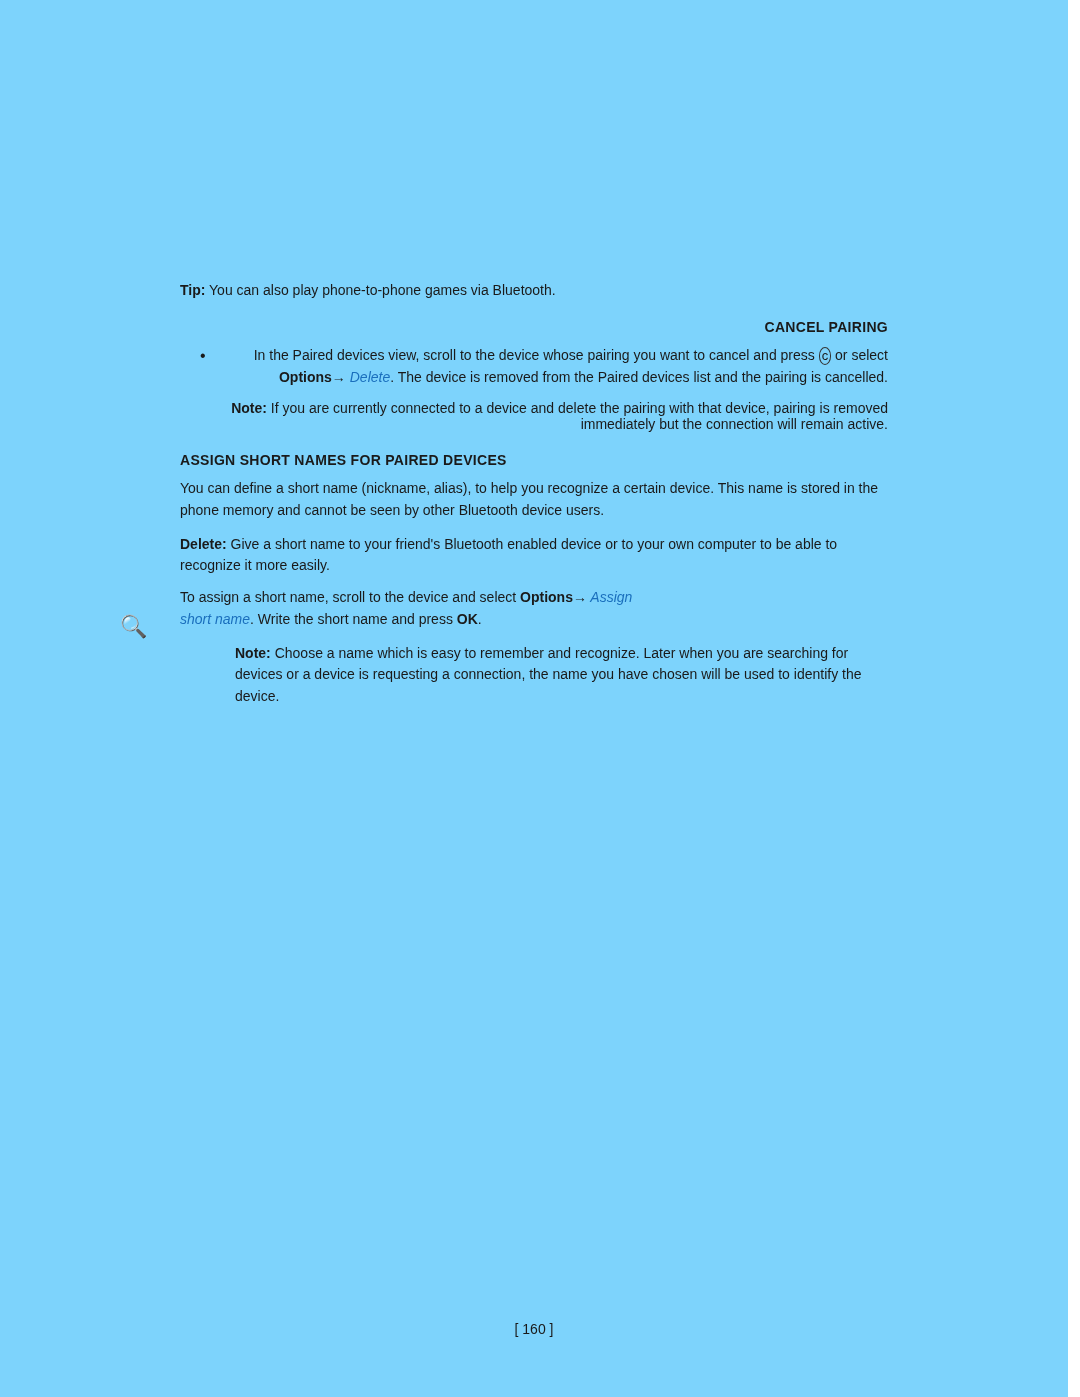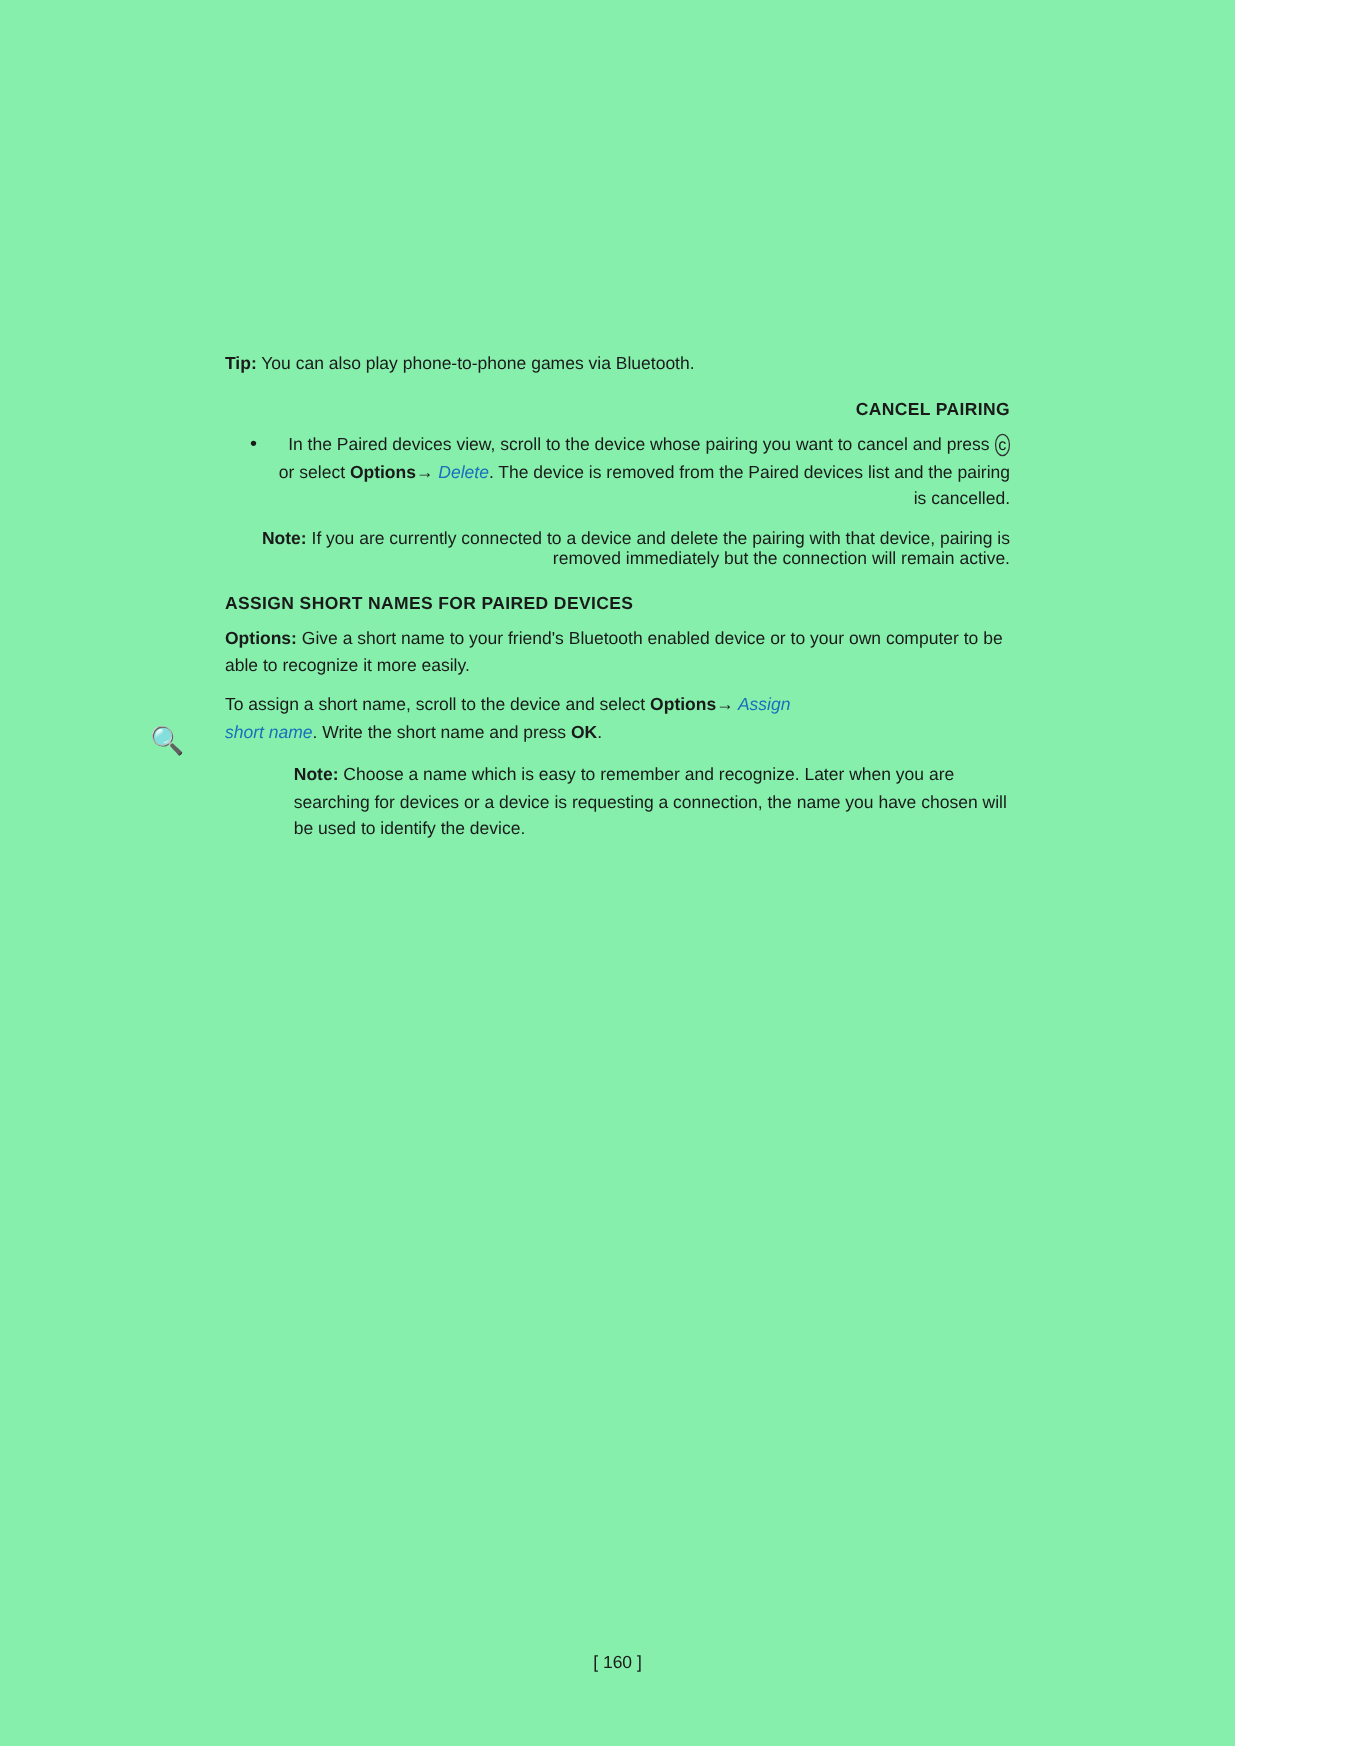--- a/index.html
+++ b/index.html
@@ -12,23 +12,23 @@
       background: #ffffff;
       font-family: Arial, Helvetica, sans-serif;
       font-size: 14px;
       color: #1a1a1a;
       width: 1080px;
       min-height: 1397px;
       position: relative;
     }
 
     .page-container {
-      width: 988px;
+      width: 1068px;
       min-height: 1397px;
-      background: #86efac;
+      background: #7dd3fc;
       position: relative;
       padding: 280px 180px 80px 180px;
     }
 
     .tip-line {
       margin-bottom: 18px;
       font-size: 14px;
       line-height: 1.5;
     }
 
@@ -171,25 +171,26 @@
 
     <div class="note-block-inline">
       <span class="note-inline-label">Note:</span><span>  If you are currently connected to a device and delete the pairing with that device, pairing is removed immediately but the connection will remain active.</span>
     </div>
   </div>
 
   <div class="assign-section" style="position:relative;">
 
     <div class="section-heading">ASSIGN SHORT NAMES FOR PAIRED DEVICES</div>
 
+    <p class="assign-intro">You can define a short name (nickname, alias), to help you recognize a certain device. This name is stored in the phone memory and cannot be seen by other Bluetooth device users.</p>
 
     <div style="position:relative;">
       <div class="magnifier-icon">🔍</div>
       <p class="example-line">
-        <span class="example-bold">Options:</span><span> Give a short name to your friend's Bluetooth enabled device or to your own computer to be able to recognize it more easily.</span>
+        <span class="example-bold">Delete:</span><span> Give a short name to your friend's Bluetooth enabled device or to your own computer to be able to recognize it more easily.</span>
       </p>
     </div>
 
     <p class="assign-instruction">
       <span>To assign a short name, scroll to the device and select </span><span class="options-bold">Options</span><span>→</span><span class="link-blue"> Assign</span><br>
       <span class="link-blue">short name</span><span>. Write the short name and press </span><span class="ok-bold">OK</span><span>.</span>
     </p>
 
     <div class="note-indented">
       <span class="note-label">Note:</span><span>  Choose a name which is easy to remember and recognize. Later when you are searching for devices or a device is requesting a connection, the name you have chosen will be used to identify the device.</span>

